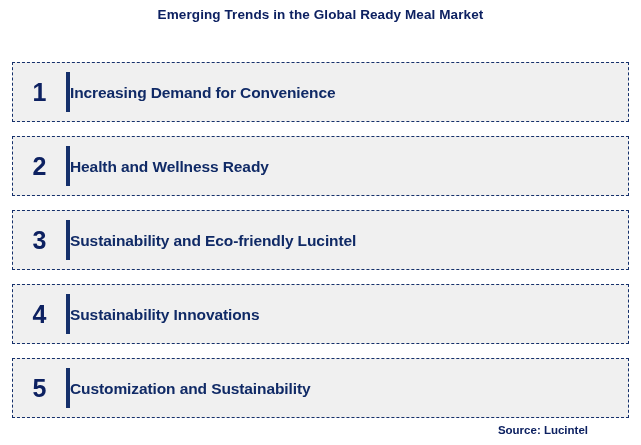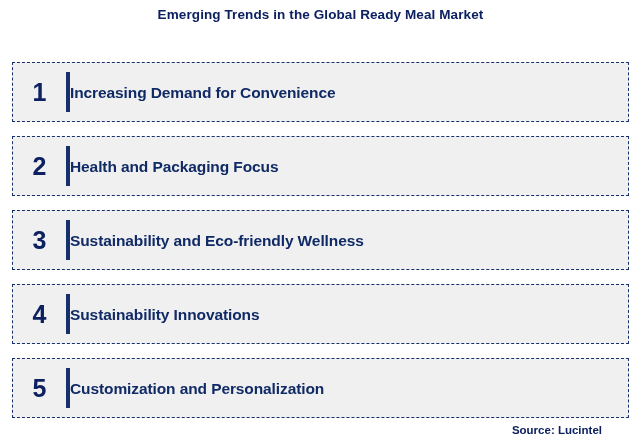--- a/index.html
+++ b/index.html
@@ -70,21 +70,21 @@
     flex: 1 1 auto;
     padding-left: 0;
     font-size: 15.5px;
     font-weight: bold;
     color: #102a66;
     line-height: 19px;
     letter-spacing: -0.1px;
   }
   .source {
     position: absolute;
-    right: 2px;
+    right: 16px;
     bottom: 8px;
     font-size: 11.5px;
     font-weight: bold;
     color: #0d2161;
     line-height: 14px;
     text-align: right;
   }
 </style>
 </head>
 <body>
@@ -97,38 +97,38 @@
 
     <div class="trend-row">
       <div class="rank-cell">1</div>
       <div class="divider-bar"></div>
       <div class="trend-label">Increasing Demand for Convenience</div>
     </div>
 
     <div class="trend-row">
       <div class="rank-cell">2</div>
       <div class="divider-bar"></div>
-      <div class="trend-label">Health and Packaging Focus</div>
+      <div class="trend-label">Health and Wellness Ready</div>
     </div>
 
     <div class="trend-row">
       <div class="rank-cell">3</div>
       <div class="divider-bar"></div>
-      <div class="trend-label">Sustainability and Eco-friendly Wellness</div>
+      <div class="trend-label">Sustainability and Eco-friendly Lucintel</div>
     </div>
 
     <div class="trend-row">
       <div class="rank-cell">4</div>
       <div class="divider-bar"></div>
       <div class="trend-label">Sustainability Innovations</div>
     </div>
 
     <div class="trend-row">
       <div class="rank-cell">5</div>
       <div class="divider-bar"></div>
-      <div class="trend-label">Customization and Personalization</div>
+      <div class="trend-label">Customization and Sustainability</div>
     </div>
 
   </div>
 
   <div class="source">Source: Lucintel</div>
 
 </div>
 
 </body></html>

